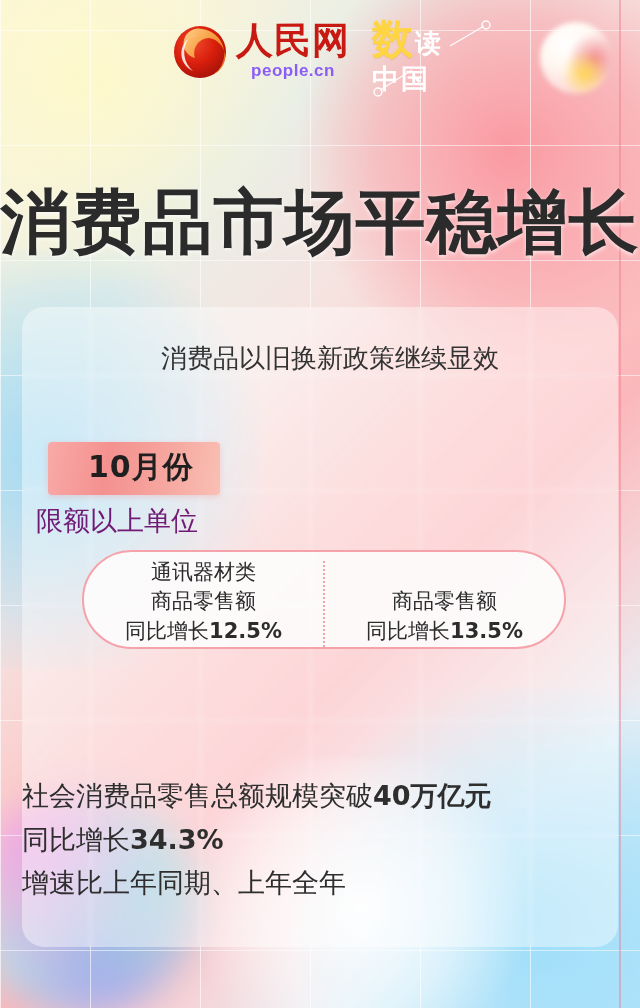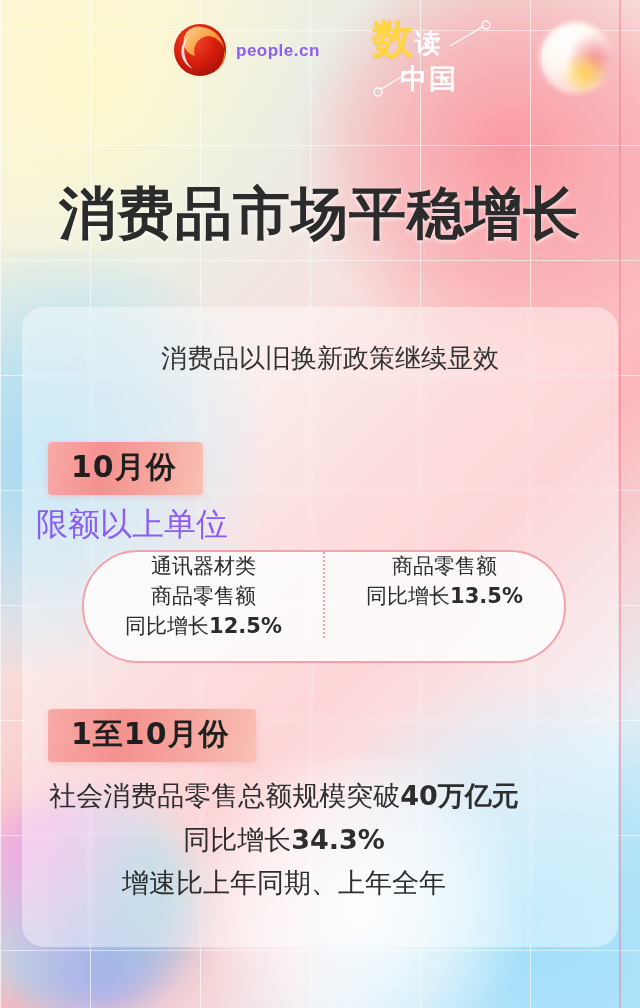--- a/index.html
+++ b/index.html
@@ -120,40 +120,40 @@
     line-height: 0.95; text-shadow: 0 1px 1px rgba(200,140,0,0.25);
   }
   .shudu-sm {
     font-family: "DejaVu Serif", "Liberation Serif", serif;
     font-size: 26px; font-weight: 700; color: #ffffff; line-height: 1.0;
     margin-left: 2px; margin-bottom: 3px;
   }
   .shudu-row2 {
     font-family: "DejaVu Serif", "Liberation Serif", serif;
     font-size: 27px; font-weight: 700; color: #ffffff;
-    margin-left: 28px; margin-top: 2px; letter-spacing: 2px;
+    margin-top: 2px; letter-spacing: 2px;
   }
 
   
   .sphere {
     position: absolute; top: 22px; right: 28px;
     width: 72px; height: 72px; border-radius: 50%;
     background:
       radial-gradient(circle at 62% 72%, rgba(255,214,80,0.95) 0%, rgba(255,214,80,0) 34%),
       radial-gradient(circle at 75% 52%, rgba(236,110,120,0.8) 0%, rgba(236,110,120,0) 40%),
       radial-gradient(circle at 35% 28%, rgba(255,255,255,1) 0%, rgba(255,252,245,0.92) 38%, rgba(252,226,224,0.85) 70%, rgba(250,200,200,0.8) 100%);
     filter: blur(2.5px);
   }
 
   
   .title {
     position: absolute; top: 176px; left: 0; width: 640px;
     text-align: center;
     font-family: "DejaVu Sans", "Liberation Sans", sans-serif;
-    font-size: 57px; font-weight: 700; color: #2b2b2b;
+    font-size: 70px; font-weight: 700; color: #2b2b2b;
     letter-spacing: 1px;
     text-shadow: 0 2px 4px rgba(255,255,255,0.7);
   }
 
   
   .card {
     position: absolute;
     left: 22px; top: 307px;
     width: 596px; height: 640px;
     border-radius: 22px;
@@ -164,65 +164,65 @@
   .lead {
     position: absolute; top: 30px; left: 0; width: 596px;
     text-align: center; color: #333333;
     font-family: "DejaVu Sans", "Liberation Sans", sans-serif;
     font-size: 26px; line-height: 1.62; font-weight: 400; padding-left: 20px;
   }
 
   .pill {
     position: absolute;
     display: inline-block;
-    padding: 5px 26px 7px 23px;
+    padding: 5px 26px 7px 40px;
     border-radius: 4px;
     background: linear-gradient(100deg, #f8aaa8 0%, #f4918f 35%, #f6a8a0 70%, #f9c0b4 100%);
     color: #1f1f1f;
     font-family: "DejaVu Sans", "Liberation Sans", sans-serif;
     font-size: 30px; font-weight: 700; letter-spacing: 1px;
     box-shadow: 0 2px 6px rgba(240,150,150,0.35);
   }
   .pill-oct { left: 26px; top: 135px; }
   .pill-jan-oct { left: 26px; top: 402px; }
 
   .subline {
     position: absolute; left: 14px; top: 196px;
-    color: #8b5cf6;
+    color: #701a75;
     font-family: Liberation Serif, serif;
-    font-size: 32px; font-weight: 400;
+    font-size: 27px; font-weight: 400;
   }
 
   
   .stat-card {
     position: absolute;
     left: 60px; top: 243px;
-    width: 484px; height: 113px;
+    width: 484px; height: 99px;
     border: 2px solid #f5a2aa;
     border-radius: 56px;
     background: rgba(253,252,252,0.92);
-    display: flex; align-items: flex-start;
+    display: flex; align-items: flex-end;
   }
   .stat-col {
     flex: 1 1 50%;
     text-align: center;
     color: #2c2c2c;
     font-family: "DejaVu Sans", "Liberation Sans", sans-serif;
     font-size: 21px; line-height: 1.42;
   }
   .stat-col .big { font-weight: 700; }
   .stat-divider {
     width: 0; height: 86px;
     border-left: 2px dotted #f0a3ab;
     flex: none;
   }
 
   .bottom-block {
     position: absolute; top: 467px; left: 0; width: 524px;
-    text-align: center; color: #2e2e2e;
+    text-align: left; color: #2e2e2e;
     font-family: "DejaVu Sans", "Liberation Sans", sans-serif;
     font-size: 27px; line-height: 1.62;
   }
   .bottom-block .b { font-weight: 700; }
   .bottom-block .row { white-space: nowrap; }
 </style>
 </head>
 <body>
 
 <div class="poster">
@@ -253,20 +253,21 @@
               <stop offset="55%" stop-color="#f5912f"></stop>
               <stop offset="100%" stop-color="#e8661c"></stop>
             </linearGradient>
           </defs>
           <circle cx="28" cy="28" r="26" fill="url(#gRed)"></circle>
           <path d="M30 5 a25 25 0 0 1 12 45 a19 19 0 0 0 -5 -36 a15 15 0 0 0 -14 20 a12 12 0 0 1 7 -29 z" fill="url(#gOrange)"></path>
           <path d="M24 11 a19 19 0 0 0 -3 36 a24 24 0 0 1 -4 -33 z" fill="#ffffff" opacity="0.85"></path>
         </svg>
       </div>
       <div class="pcn-wordmark">
+        <div class="pcn-cn">人民网</div>
         <div class="pcn-en">people.cn</div>
       </div>
     </div>
 
     <div class="shudu">
       <svg width="128" height="82" viewBox="0 0 128 82" style="position:absolute;left:0;top:0;" aria-hidden="true">
         <line x1="78" y1="26" x2="112" y2="6" stroke="#ffffff" stroke-width="1.4" opacity="0.95"></line>
         <circle cx="114" cy="5" r="4" fill="none" stroke="#ffffff" stroke-width="1.4"></circle>
         <line x1="8" y1="70" x2="40" y2="50" stroke="#ffffff" stroke-width="1.4" opacity="0.95"></line>
         <circle cx="6" cy="72" r="4" fill="none" stroke="#ffffff" stroke-width="1.4"></circle>
@@ -303,21 +304,20 @@
       </div>
       <div class="stat-divider"></div>
       <div class="stat-col">
         <div>商品零售额</div>
         <div>
           <span>同比增长</span><span class="big">13.5%</span>
         </div>
       </div>
     </div>
 
-    <div class="pill pill-jan-oct">1至10月份</div>
 
     <div class="bottom-block">
       <div class="row">
         <span>社会消费品零售总额规模突破</span><span class="b">40万亿元</span>
       </div>
       <div class="row">
         <span>同比增长</span><span class="b">34.3%</span>
       </div>
       <div class="row">增速比上年同期、上年全年</div>
     </div>

